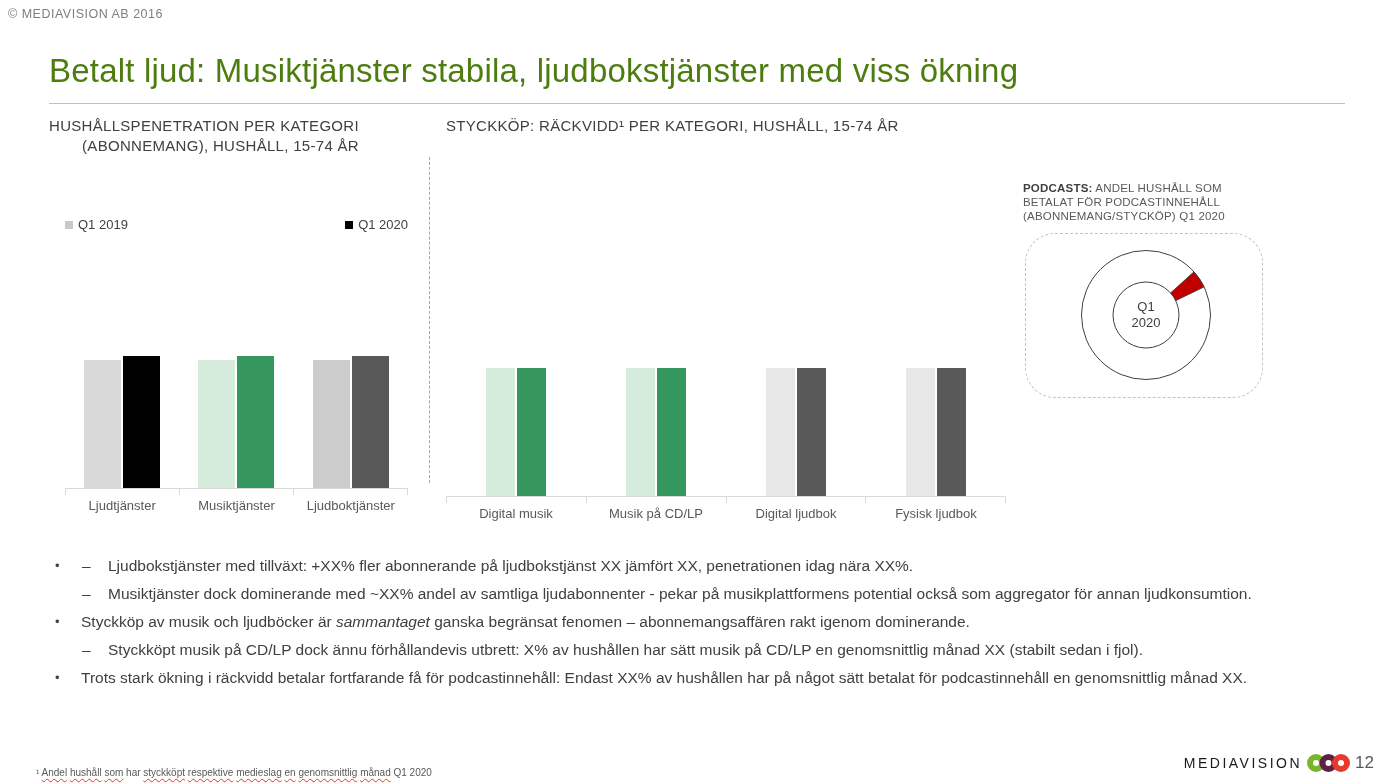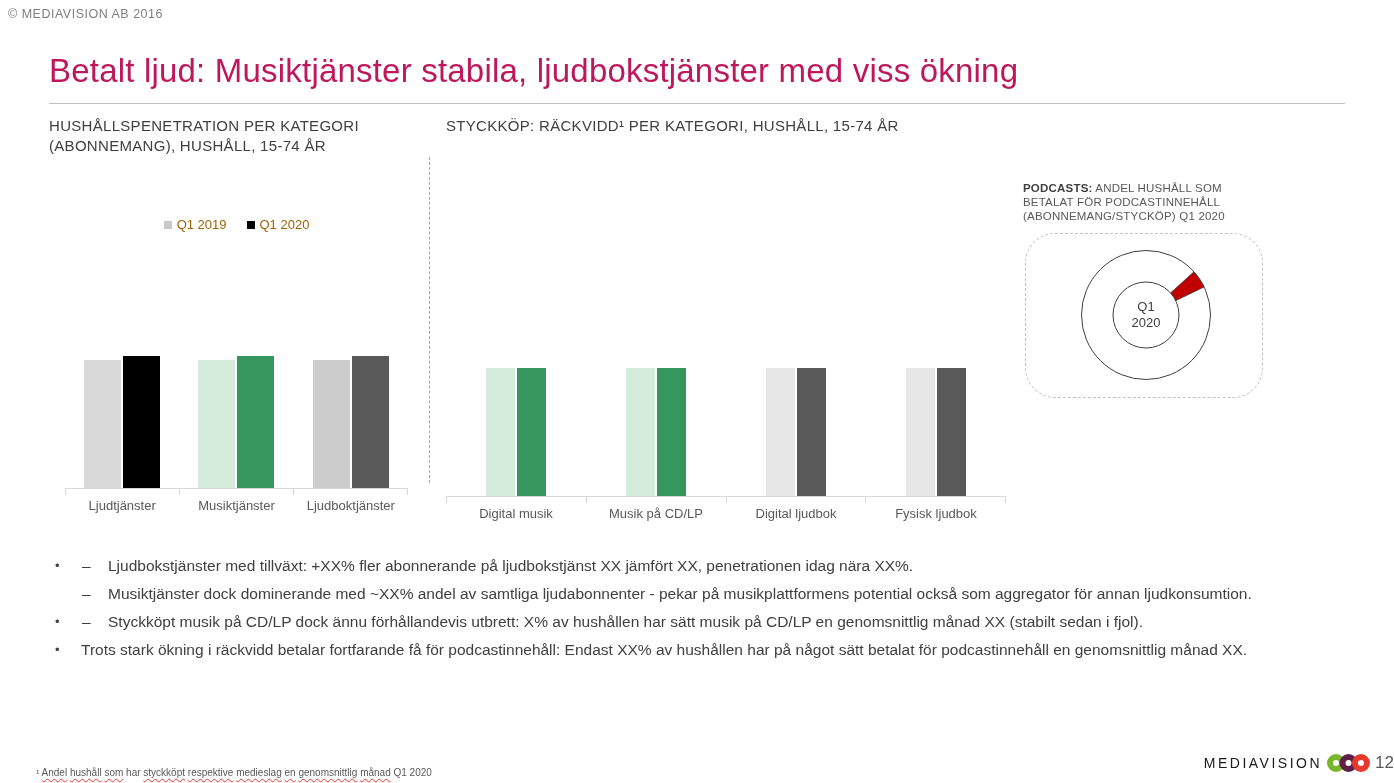--- a/index.html
+++ b/index.html
@@ -2,30 +2,30 @@
 <html><head>
 <meta charset="utf-8">
 <style>
   html,body{margin:0;padding:0;background:#ffffff;}
   .slide{position:relative;width:1394px;height:783px;background:#ffffff;overflow:hidden;
          font-family:"Liberation Sans",sans-serif;color:#404040;}
 
   .copyright{position:absolute;left:8px;top:7px;font-size:12.5px;color:#7f7f7f;letter-spacing:.5px;}
 
   .page-title{position:absolute;left:49px;top:52px;margin:0;font-size:33px;font-weight:400;
-              color:#be185d;letter-spacing:.2px;white-space:nowrap;}
+              color:#4d7c0f;letter-spacing:.2px;white-space:nowrap;}
   .title-rule{position:absolute;left:49px;top:103px;width:1296px;height:0;border-top:1px solid #c0c0c0;}
 
   .chart-title{position:absolute;margin:0;font-size:15px;font-weight:400;color:#404040;
                line-height:20px;letter-spacing:.3px;white-space:nowrap;}
-  #title-left{left:49px;top:116px;}
+  #title-left{left:49px;top:116px;text-align:right;}
   #title-mid{left:446px;top:116px;}
 
-  .legend{position:absolute;left:65px;top:217px;width:343px;display:flex;justify-content:center;
-          gap:20px;font-size:13px;color:#a16207;}
+  .legend{position:absolute;left:65px;top:217px;width:343px;display:flex;justify-content:space-between;
+          gap:20px;font-size:13px;color:#404040;}
   .legend-item{display:flex;align-items:center;gap:5px;}
   .swatch{width:8px;height:8px;flex:0 0 auto;}
 
   .barchart{position:absolute;}
   #barchart-0{left:65px;top:356px;width:343px;}
   #barchart-1{left:446px;top:368px;width:560px;}
   .plot{display:flex;align-items:flex-end;}
   .cat{flex:1;display:flex;justify-content:center;align-items:flex-end;column-gap:2px;}
   #barchart-0 .bar{width:37px;}
   #barchart-1 .bar{width:29px;}
@@ -50,21 +50,21 @@
   .lvl1{padding-left:81px;}
   .lvl1 .marker{left:55px;font-size:13px;}
   .lvl2{padding-left:108px;}
   .lvl2 .marker{left:82px;}
   .ital{font-style:italic;}
 
   .footnote{position:absolute;left:36px;top:767px;font-size:10px;line-height:12.5px;color:#595959;}
   .sp-err{text-decoration-line:underline;text-decoration-style:wavy;text-decoration-color:#e0392e;
           text-decoration-thickness:1px;text-underline-offset:2px;}
 
-  .brandbar{position:absolute;right:0;bottom:9px;display:flex;align-items:center;gap:4px;}
+  .brandbar{position:absolute;right:20px;bottom:9px;display:flex;align-items:center;gap:4px;}
   .brand{font-size:14px;letter-spacing:2.5px;color:#1a1a1a;}
   .pagenum{font-size:17px;color:#595959;}
 </style>
 </head>
 <body>
 
 <div class="slide">
 
   <div class="copyright">© MEDIAVISION AB 2016</div>
 
@@ -159,21 +159,21 @@
           <text x="120" y="77" text-anchor="middle" font-size="13" fill="#3f3f3f">Q1</text>
           <text x="120" y="93" text-anchor="middle" font-size="13" fill="#3f3f3f">2020</text>
         </svg>
     </div>
   </section>
 
   <div class="bullets" id="bullets">
       <div class="bullet-row lvl1"><span class="marker">•</span></div>
       <div class="bullet-row lvl2"><span class="marker">–</span><span><span>Ljudbokstjänster med tillväxt: +XX% fler abonnerande på ljudbokstjänst XX jämfört XX, penetrationen idag nära XX%.</span></span></div>
       <div class="bullet-row lvl2"><span class="marker">–</span><span><span>Musiktjänster dock dominerande med ~XX% andel av samtliga ljudabonnenter - pekar på musikplattformens potential också som aggregator för annan ljudkonsumtion.</span></span></div>
-      <div class="bullet-row lvl1"><span class="marker">•</span></div>
+      <div class="bullet-row lvl1"><span class="marker">•</span><span><span>Styckköp av musik och ljudböcker är </span><span class="ital">sammantaget</span><span> ganska begränsat fenomen – abonnemangsaffären rakt igenom dominerande.</span></span></div>
       <div class="bullet-row lvl2"><span class="marker">–</span><span><span>Styckköpt musik på CD/LP dock ännu förhållandevis utbrett: X% av hushållen har sätt musik på CD/LP en genomsnittlig månad XX (stabilt sedan i fjol).</span></span></div>
       <div class="bullet-row lvl1"><span class="marker">•</span><span><span>Trots stark ökning i räckvidd betalar fortfarande få för podcastinnehåll: Endast XX% av hushållen har på något sätt betalat för podcastinnehåll en genomsnittlig månad XX.</span></span></div>
     </div>
 
   <div class="footnote" id="footnote">
       <div class="fn-line"><span>¹ </span><span class="sp-err">Andel</span><span> </span><span class="sp-err">hushåll</span><span> </span><span class="sp-err">som</span><span> har </span><span class="sp-err">styckköpt</span><span> </span><span class="sp-err">respektive</span><span> </span><span class="sp-err">medieslag</span><span> </span><span class="sp-err">en</span><span> </span><span class="sp-err">genomsnittlig</span><span> </span><span class="sp-err">månad</span><span> Q1 2020</span></div>
     </div>
 
   <div class="brandbar">
     <span class="brand">MEDIAVISION</span>

